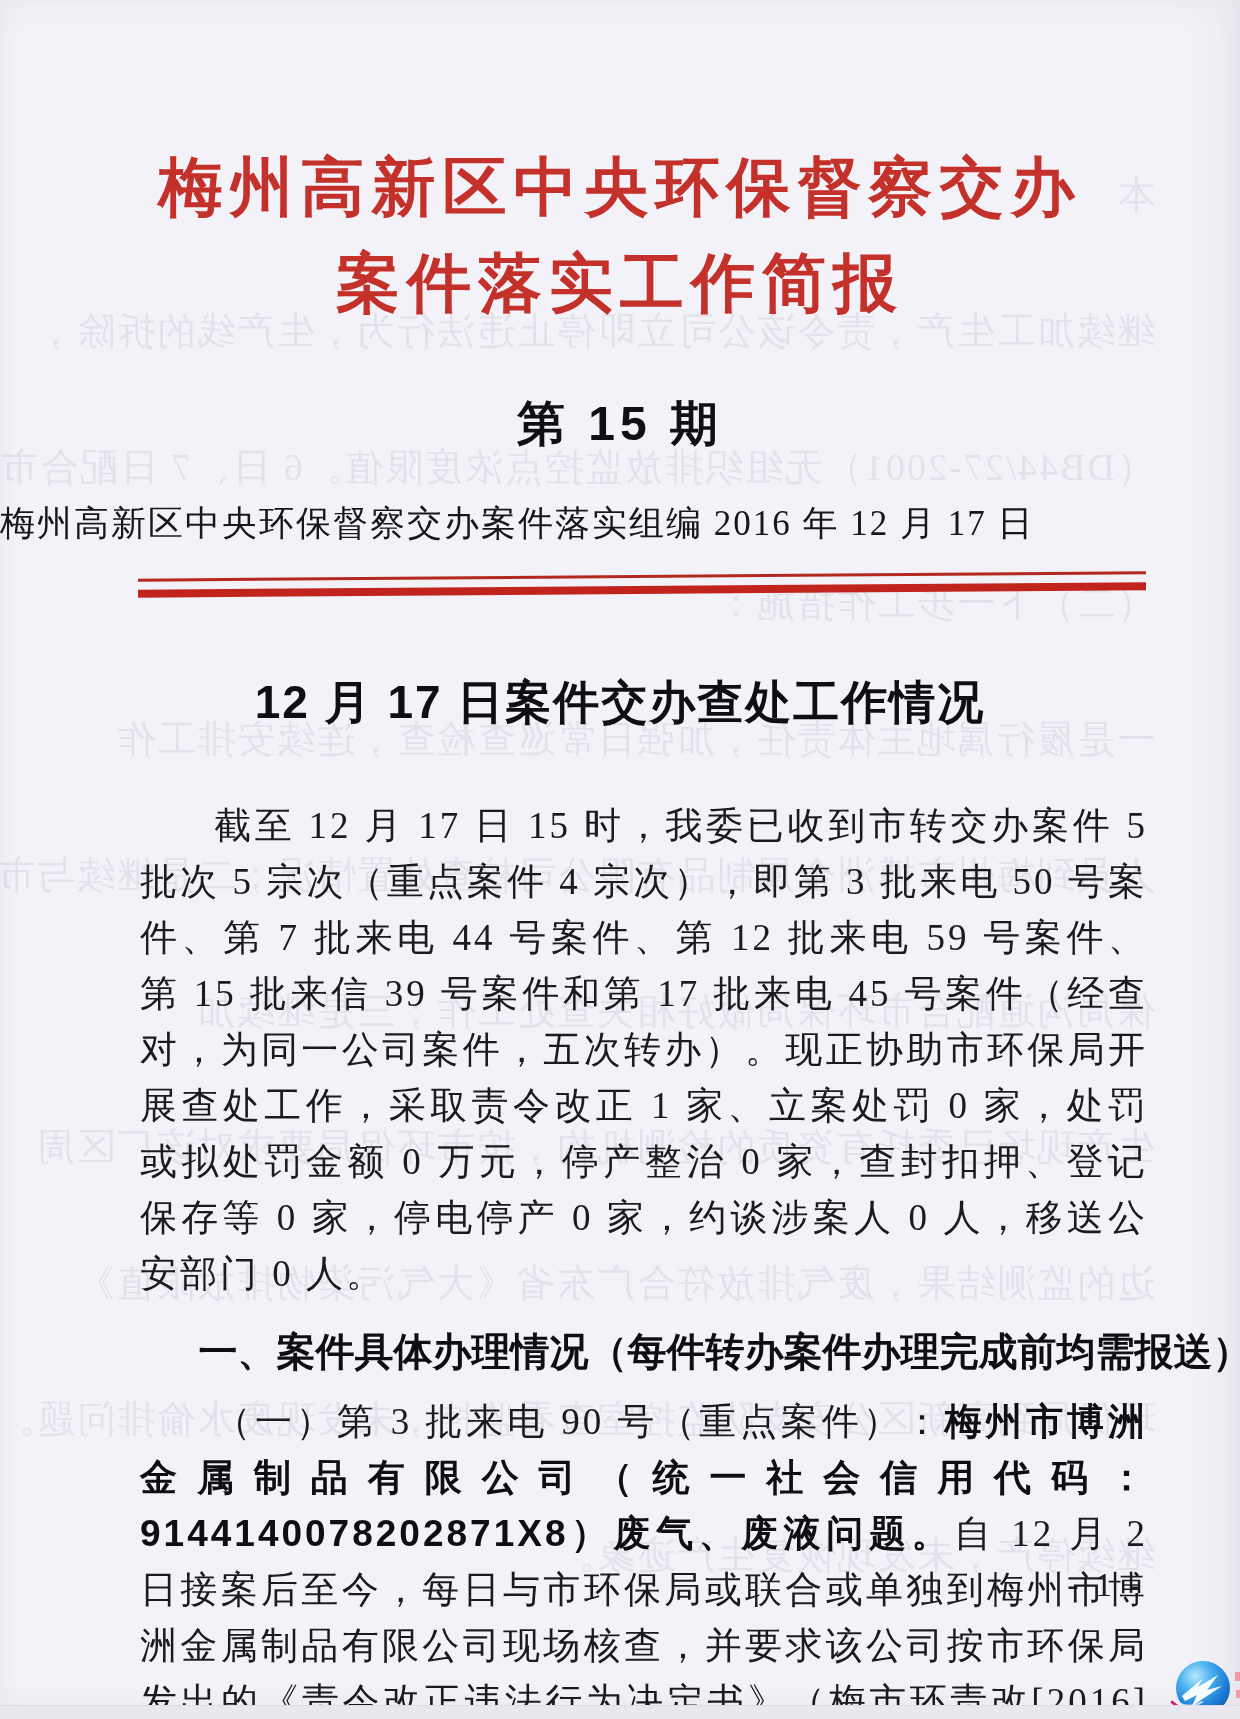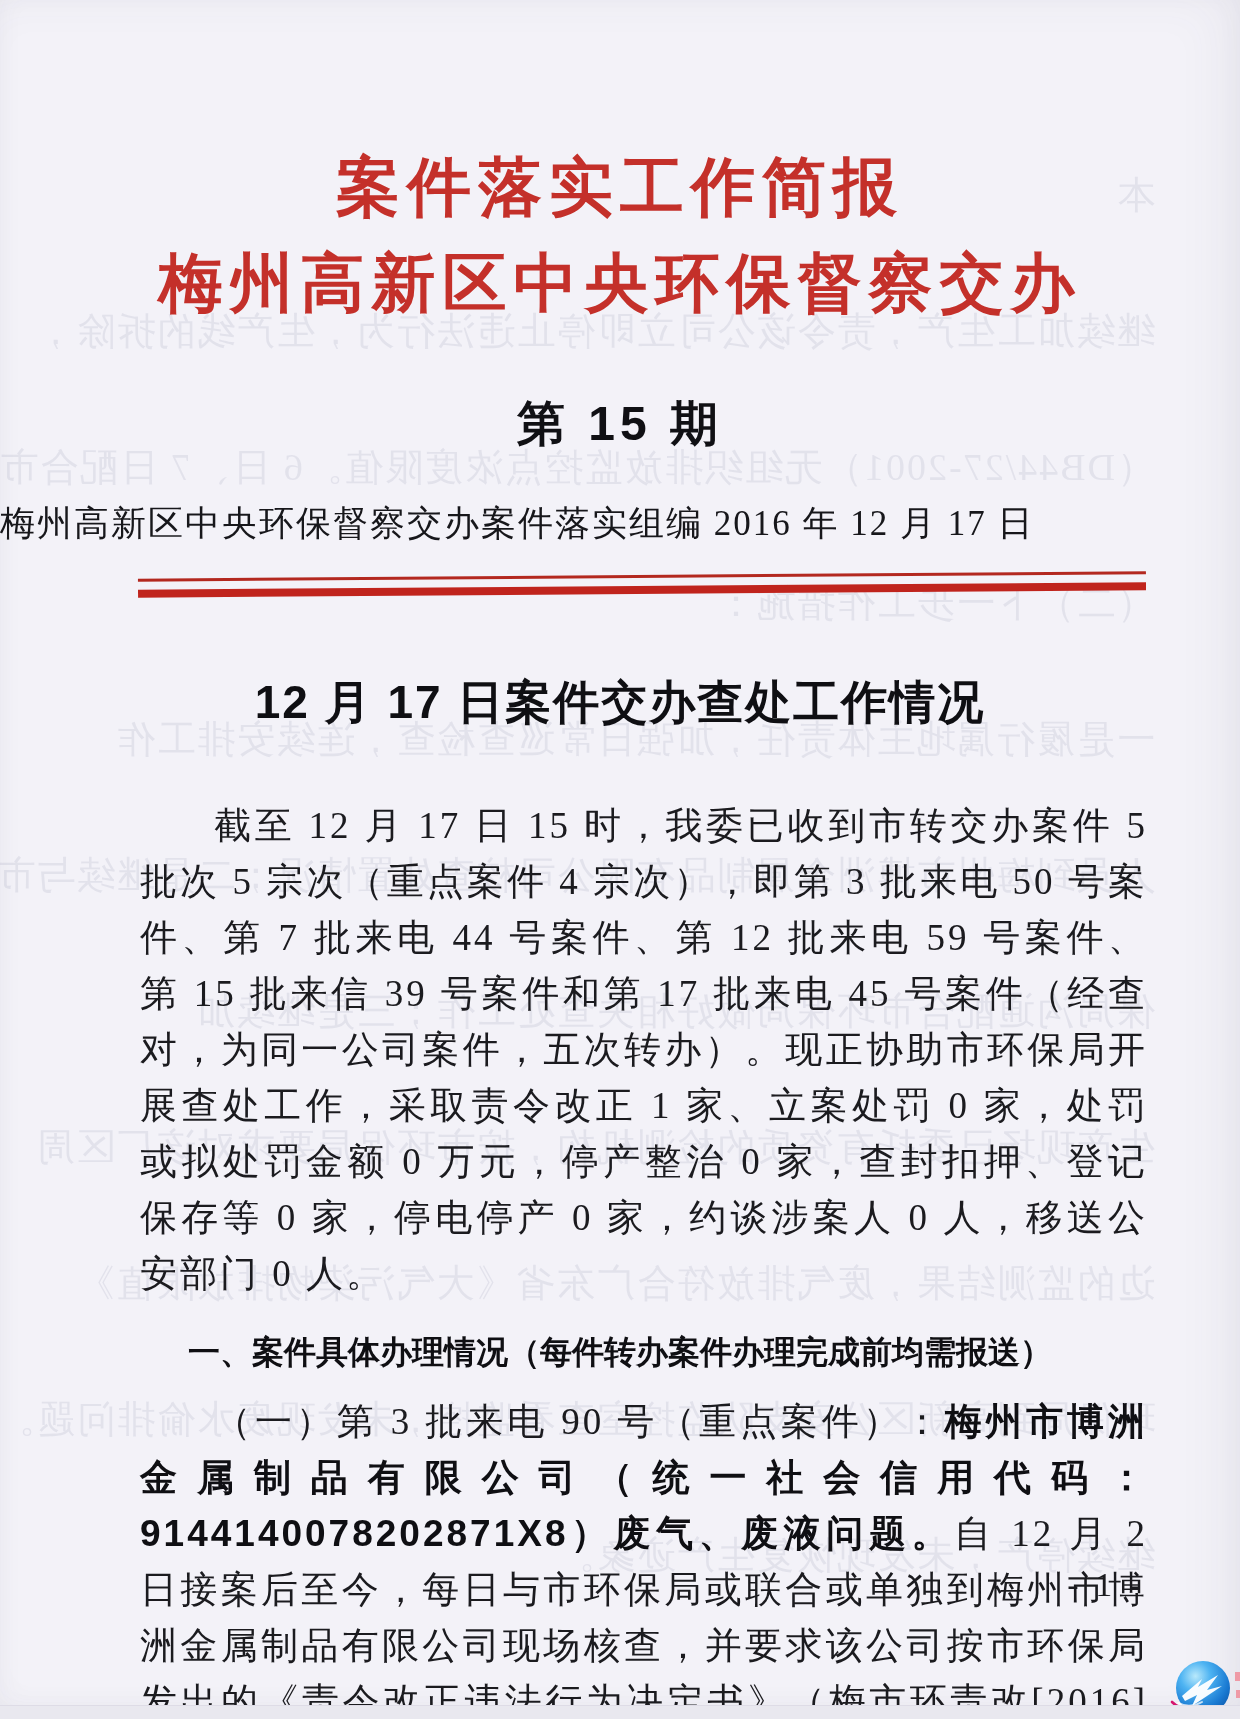--- a/index.html
+++ b/index.html
@@ -65,21 +65,21 @@
     position:absolute;left:140px;top:798px;width:1008px;
     font-size:37px;line-height:56px;letter-spacing:3px;
     text-align:justify;text-justify:inter-ideograph;
     color:#1b1b1f;
   }
   .body-block p{margin:0;text-indent:2em;}
   .subhead{
     margin:22px 0 14px 0 !important;
     text-indent:1.5em !important;
     font-family:"Liberation Sans","DejaVu Sans",sans-serif;
-    font-weight:bold;font-size:32px;letter-spacing:0;
+    font-weight:bold;font-size:39px;letter-spacing:0;
     white-space:nowrap;color:#0f0f13;
   }
   .bold-seg{
     font-family:"Liberation Sans","DejaVu Sans",sans-serif;
     font-weight:bold;color:#0f0f13;
   }
   .page-number{
     position:absolute;top:1566px;right:96px;
     font-size:34px;letter-spacing:4px;color:#1b1b1f;
   }
@@ -107,22 +107,22 @@
     <div class="ghost-line" style="top:714px">一是履行属地主体责任，加强日常巡查检查，连续安排工作</div>
     <div class="ghost-line" style="top:850px">人员到梅州市博洲金属制品有限公司核查处置情况；二是继续与市环</div>
     <div class="ghost-line" style="top:986px">保局沟通配合市环保局做好相关查处工作；三是继续加</div>
     <div class="ghost-line" style="top:1122px">生产现场已委托有资质的检测机构，按市环保局要求对该厂区周</div>
     <div class="ghost-line" style="top:1258px">边的监测结果，废气排放符合广东省《大气污染物排放限值》</div>
     <div class="ghost-line" style="top:1394px">环保局到高新区公安支队监控室查看监控，未发现废水偷排问题。</div>
     <div class="ghost-line" style="top:1530px">继续停产，未发现恢复生产迹象。</div>
   </div>
 
   <div class="masthead">
+    <div>梅州高新区中央环保督察交办</div>
     <div>案件落实工作简报</div>
-    <div>梅州高新区中央环保督察交办</div>
   </div>
 
   <div class="issue">第 15 期</div>
 
   <div class="publisher">梅州高新区中央环保督察交办案件落实组编 2016 年 12 月 17 日</div>
 
   <div class="red-rule">
     <div class="thin"></div>
     <div class="gap"></div>
     <div class="thick"></div>

